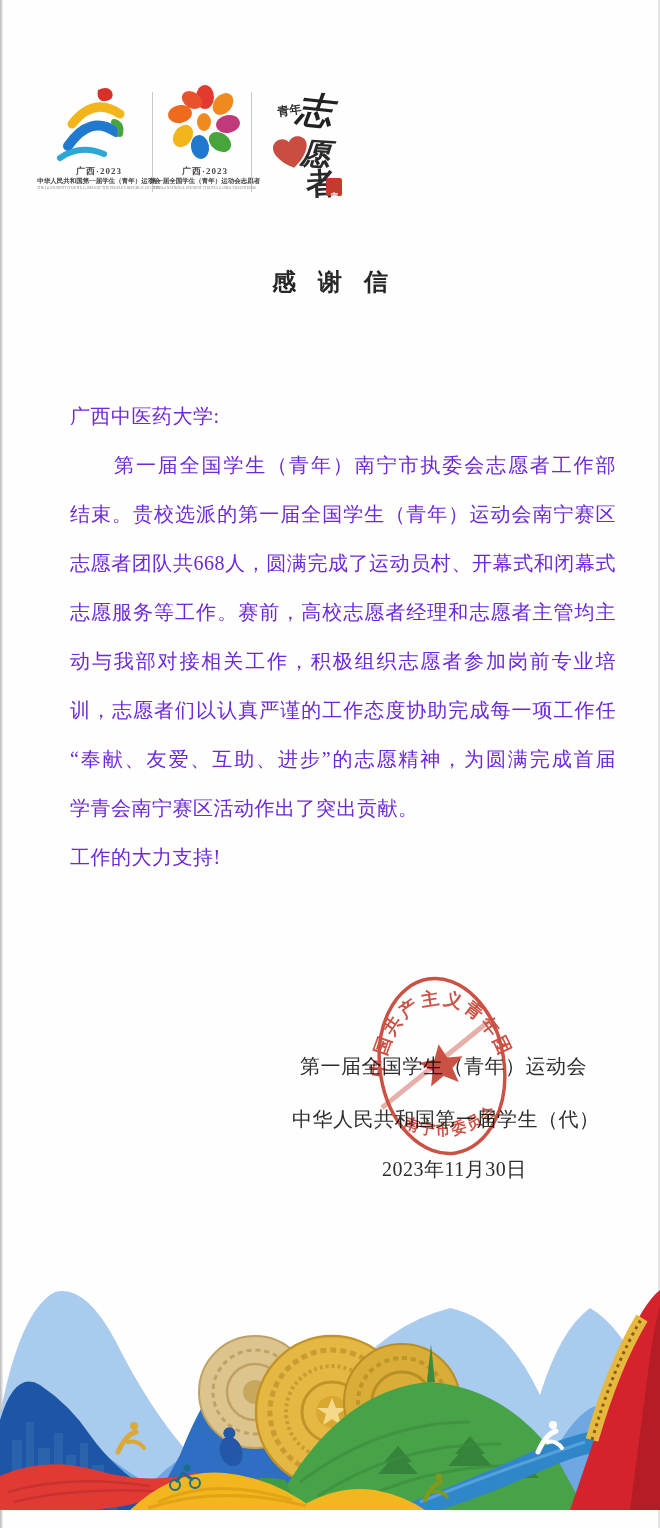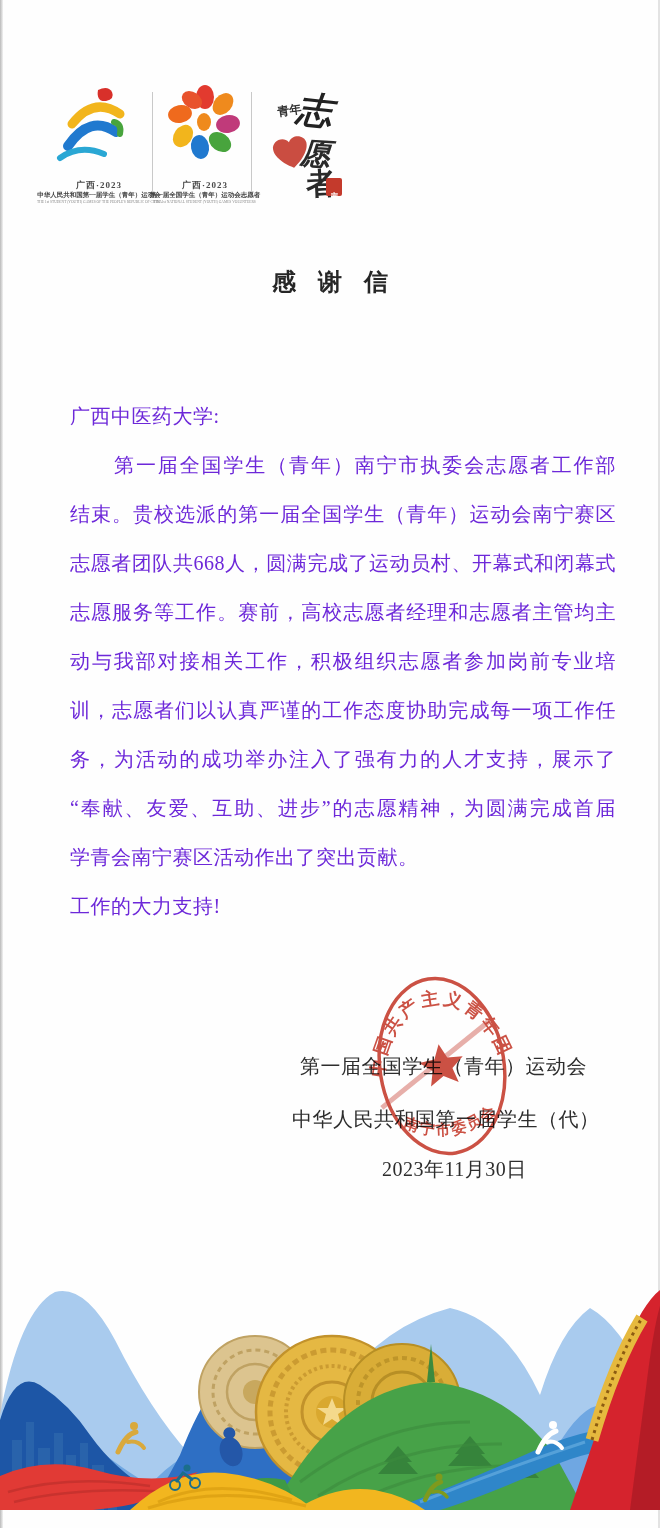--- a/index.html
+++ b/index.html
@@ -9,21 +9,21 @@
              background:linear-gradient(to right,#b9b9b9,#f2f2f2);}
   .edge-right{position:absolute;right:0;top:0;width:2px;height:100%;background:#e3e3e3;}
 
   
   .logos{position:absolute;left:46px;top:84px;height:125px;display:flex;align-items:flex-start;}
   .logo-block{display:flex;flex-direction:column;align-items:center;}
   .logo-block.l1{width:106px;}
   .logo-block.l2{width:92px;margin-left:6px;}
   .logo-block.l3{width:86px;margin-left:8px;}
   .logo-divider{width:1px;height:100px;background:#c9c9c9;margin-top:8px;}
-  .cap1{font-size:9px;color:#4a4a4a;font-weight:bold;letter-spacing:1px;line-height:11px;margin-top:16px;}
+  .cap1{font-size:9px;color:#4a4a4a;font-weight:bold;letter-spacing:1px;line-height:11px;margin-top:2px;}
   .cap2{font-size:6.5px;color:#3f3f3f;font-weight:bold;line-height:8px;white-space:nowrap;}
   .cap3{font-size:4px;color:#8a8a8a;line-height:6px;white-space:nowrap;transform:scale(.9);}
 
   
   .title{position:absolute;left:0;top:266px;width:660px;text-align:center;
          font-size:24px;font-weight:600;color:#262626;letter-spacing:22px;text-indent:22px;}
 
   
   .letter{position:absolute;left:70px;top:392px;width:546px;font-size:20px;color:#6d28d9;}
   .line{height:49px;line-height:49px;white-space:nowrap;letter-spacing:.5px;}
@@ -106,21 +106,20 @@
   <div class="title">感谢信</div>
 
   <div class="letter">
     <div class="line">广西中医药大学:</div>
     <div class="line fill indent">第一届全国学生（青年）南宁市执委会志愿者工作部</div>
     <div class="line fill">结束。贵校选派的第一届全国学生（青年）运动会南宁赛区</div>
     <div class="line fill">志愿者团队共668人，圆满完成了运动员村、开幕式和闭幕式</div>
     <div class="line fill">志愿服务等工作。赛前，高校志愿者经理和志愿者主管均主</div>
     <div class="line fill">动与我部对接相关工作，积极组织志愿者参加岗前专业培</div>
     <div class="line fill">训，志愿者们以认真严谨的工作态度协助完成每一项工作任</div>
-    <div class="line fill">务，为活动的成功举办注入了强有力的人才支持，展示了</div>
     <div class="line fill">“奉献、友爱、互助、进步”的志愿精神，为圆满完成首届</div>
     <div class="line">学青会南宁赛区活动作出了突出贡献。</div>
     <div class="line">工作的大力支持!</div>
   </div>
 
   <div class="sig sig1">第一届全国学生（青年）运动会</div>
   <div class="sig sig2">中华人民共和国第一届学生（代）</div>
   <div class="sig sigdate">2023年11月30日</div>
 
   <svg class="seal" viewBox="0 0 156 204">

